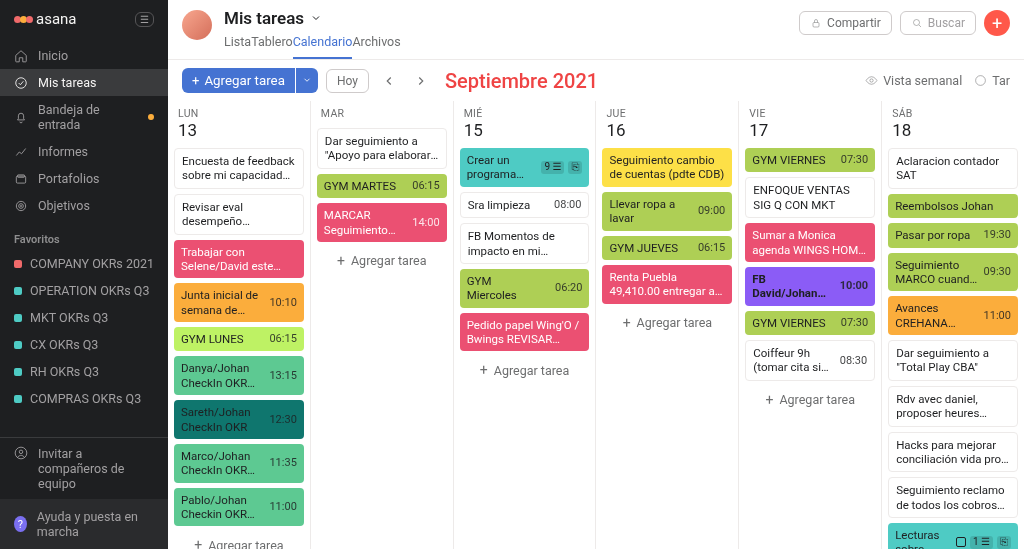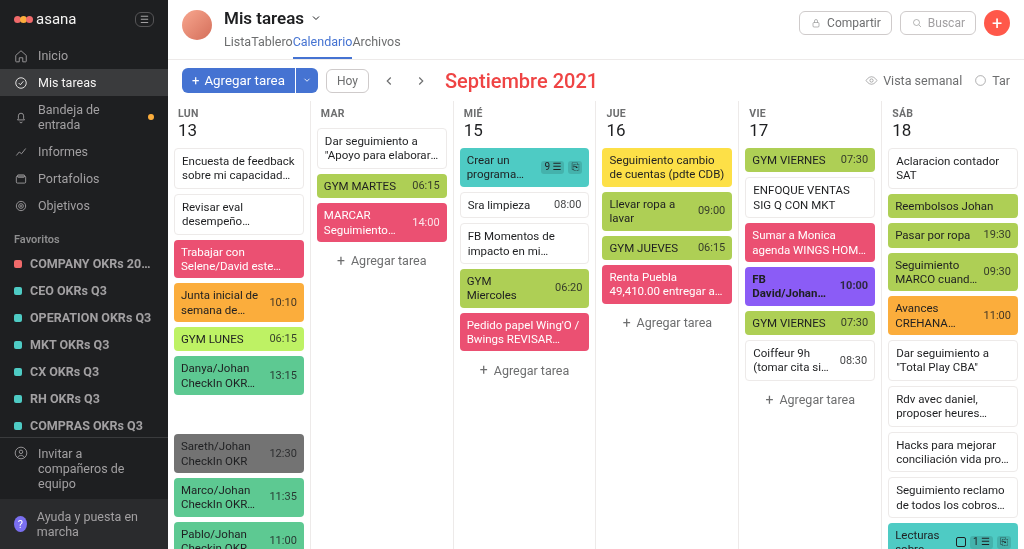--- a/index.html
+++ b/index.html
@@ -11,21 +11,21 @@
   .brand-dots { display: flex; }
   .brand-dots span { width: 7px; height: 7px; border-radius: 50%; }
   .brand-dots .d1 { background:#f06a6a;} .brand-dots .d2 { background:#fbad3c; margin-left:-1px;} .brand-dots .d3 { background:#f06a6a; margin-left:-1px;}
   .collapse-btn { color:#a2a0a2; border:1px solid #565557; border-radius:6px; padding:1px 4px; font-size:10px;}
   .sb-nav { padding: 4px 0; }
   .sb-item { display: flex; align-items: center; gap: 10px; padding: 6px 14px; cursor: pointer; }
   .sb-item.active { background: #3a3b3d; color: #f5f4f3; border-radius: 0; }
   .sb-icon { width: 14px; height: 14px; display: flex; align-items: center; justify-content: center; }
   .sb-icon svg { width: 14px; height: 14px; stroke: currentColor; fill: none; stroke-width: 1.5; }
   .sb-section-title { padding: 10px 14px 4px; font-size: 11px; font-weight: 600; color: #8e8e8f; }
-  .fav-list { overflow: hidden; font-weight: bold; }
+  .fav-list { overflow: hidden; }
   .fav-item { display: flex; align-items: center; gap: 8px; padding: 6px 14px; cursor: pointer; }
   .fav-dot { width: 8px; height: 8px; border-radius: 2px; flex: 0 0 8px; }
   .fav-label { flex: 1; white-space: nowrap; overflow: hidden; text-overflow: ellipsis; }
   .sb-bottom { margin-top: auto; border-top: 1px solid #3a3b3d; }
   .sb-invite { display:flex; gap:10px; padding:8px 14px; align-items:flex-start;}
   .sb-help { display:flex; gap:10px; padding:10px 14px; align-items:center; background:#2a2b2d;}
   .q-circle { width:16px; height:16px; border-radius:50%; background:#7a6ff0; color:#fff; display:flex; align-items:center; justify-content:center; font-size:11px;}
   
   .main { flex: 1; display: flex; flex-direction: column; overflow: hidden; }
   .header { display: flex; align-items: flex-start; padding: 8px 14px 0; gap: 12px; border-bottom: 1px solid #edeae9; }
@@ -50,21 +50,21 @@
   .arrow-btn svg { width:14px; height:14px; stroke:#6d6e6f;}
   .month-label { font-size: 20px; font-weight: 500; color:#ef4444; margin-left: 4px;}
   .toolbar-right { margin-left: auto; display: flex; align-items: center; gap: 12px; color:#6d6e6f;}
   .tr-item { display:flex; align-items:center; gap:5px;}
   .tr-item svg { width:13px; height:13px; stroke:#6d6e6f; fill:none;}
   
   .calendar { flex: 1; display: flex; overflow: hidden; }
   .col { flex: 1; border-left: 1px solid #edeae9; min-width: 0; display:flex; flex-direction:column;}
   .col:first-child { border-left: none; }
   .col-head { padding: 6px 10px 2px; }
-  .dow { font-size: 10.5px; font-weight: 700; color:#6d6e6f; text-transform: uppercase; letter-spacing: .3px;}
+  .dow { font-size: 10.5px; font-weight: 400; color:#6d6e6f; text-transform: uppercase; letter-spacing: .3px;}
   .dnum { font-size: 17px; color:#1e1f21;}
   .col-body { padding: 6px; display: flex; flex-direction: column; gap: 5px; overflow:hidden;}
   .card { border-radius: 4px; padding: 5px 7px; font-size: 11.5px; line-height: 1.25; display: flex; align-items: center; position:relative; background:#fff; border:1px solid #edeae9; color:#1e1f21;}
   .card .txt { flex: 1; overflow: hidden; display: -webkit-box; -webkit-line-clamp: 2; -webkit-box-orient: vertical;}
   .card .time { margin-left: 6px; font-size: 11px; opacity:.85;}
   .add-task { display: flex; align-items: center; justify-content: center; gap: 6px; color: #6d6e6f; font-size: 12.5px; padding: 6px; }
   .add-task .plus { font-size: 14px; }
   .badge { display:inline-flex; align-items:center; gap:2px; background:rgba(0,0,0,.12); border-radius:3px; padding:0 3px; font-size:10px; margin-left:4px;}
   .chk { width:10px; height:10px; border:1px solid currentColor; border-radius:2px; display:inline-block; margin-left:4px;}
 </style>
@@ -140,24 +140,20 @@
       </div>
     </div>
   <div class="sb-section-title">Favoritos</div>
   <div class="fav-list" id="fav-list">
       <div class="fav-item">
         <span class="fav-dot" style="background:#f06a6a;"></span>
         <span class="fav-label">COMPANY OKRs 2021</span>
       </div>
       <div class="fav-item">
         <span class="fav-dot" style="background:#4ecbc4;"></span>
-        <span class="fav-label">CEO OKRs Q3</span>
-      </div>
-      <div class="fav-item">
-        <span class="fav-dot" style="background:#4ecbc4;"></span>
         <span class="fav-label">OPERATION OKRs Q3</span>
       </div>
       <div class="fav-item">
         <span class="fav-dot" style="background:#4ecbc4;"></span>
         <span class="fav-label">MKT OKRs Q3</span>
       </div>
       <div class="fav-item">
         <span class="fav-dot" style="background:#4ecbc4;"></span>
         <span class="fav-label">CX OKRs Q3</span>
       </div>
@@ -284,21 +280,21 @@
             <span class="time">10:10</span>
           </div>
           <div class="card" style="background:#bef264;border:none;">
             <span class="txt">GYM LUNES</span>
             <span class="time">06:15</span>
           </div>
           <div class="card" style="background:#5dc992;border:none;">
             <span class="txt">Danya/Johan CheckIn OKR 30min</span>
             <span class="time">13:15</span>
           </div>
-          <div class="card" style="background:#737373;border:none;margin-top:34px;">
+          <div class="card" style="background:#0f766e;border:none;">
             <span class="txt">Sareth/Johan CheckIn OKR</span>
             <span class="time">12:30</span>
           </div>
           <div class="card" style="background:#5dc992;border:none;">
             <span class="txt">Marco/Johan CheckIn OKR 30min</span>
             <span class="time">11:35</span>
           </div>
           <div class="card" style="background:#5dc992;border:none;">
             <span class="txt">Pablo/Johan Checkin OKR 30min</span>
             <span class="time">11:00</span>

